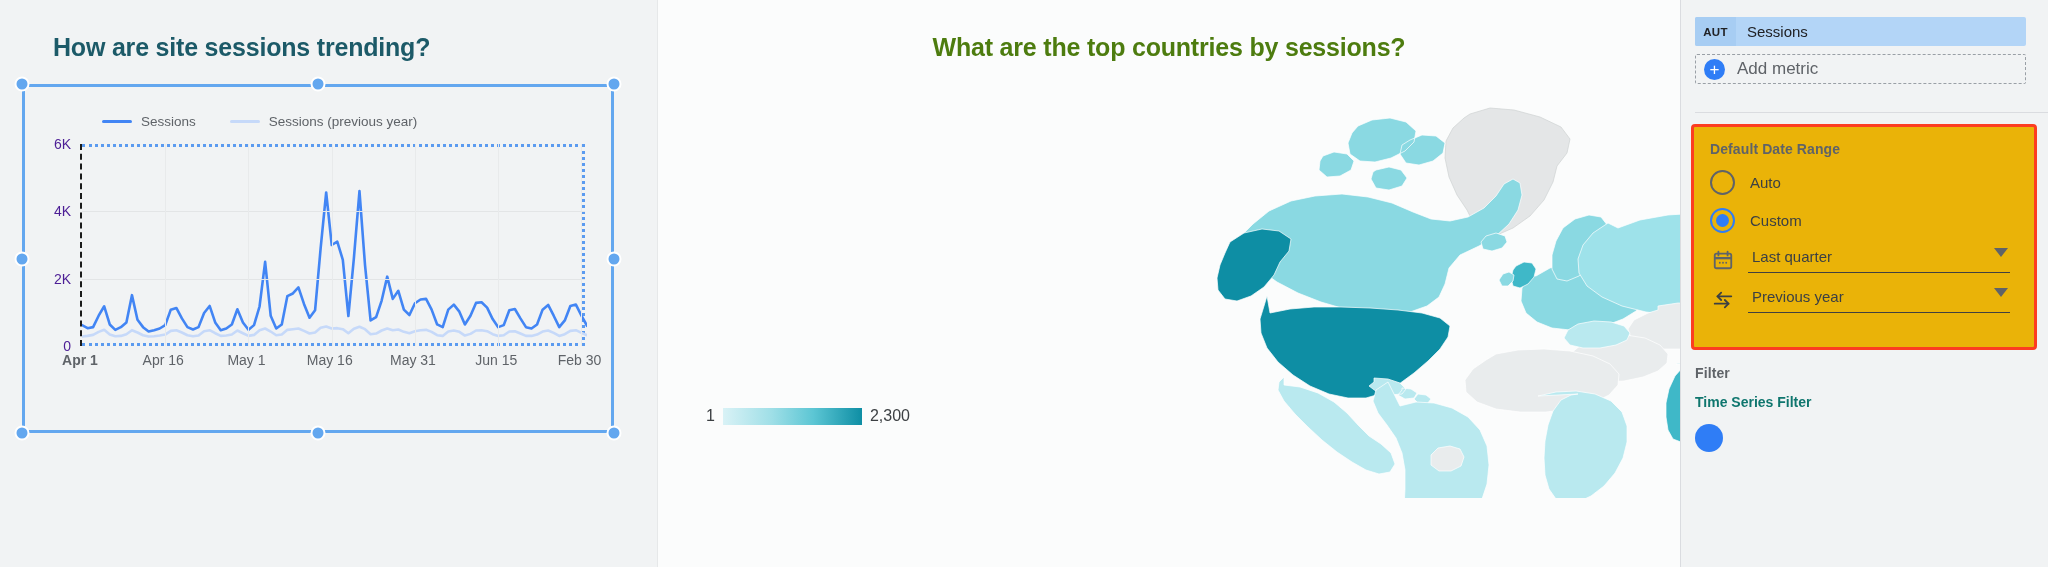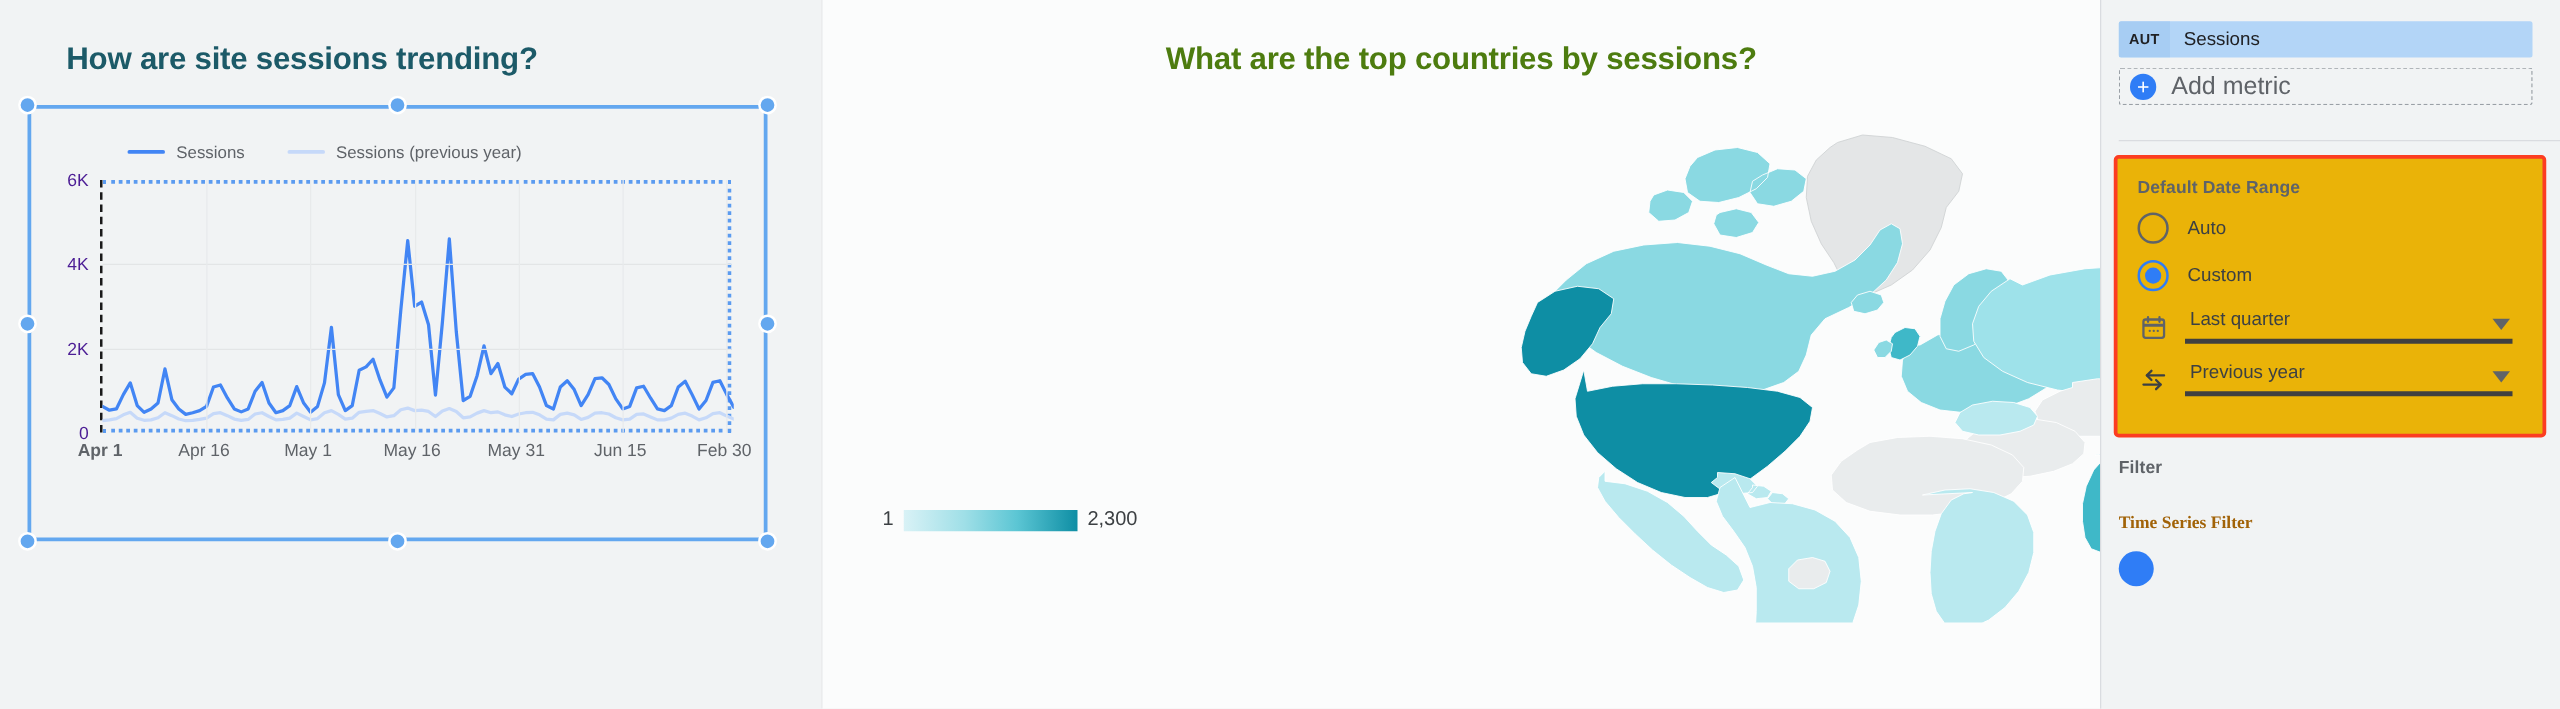--- a/index.html
+++ b/index.html
@@ -108,49 +108,49 @@
   .add-metric {
     margin-top:8px; display:flex; align-items:center; gap:12px;
     width:331px; height:30px;
     border:1px dashed #9aa0a6; border-radius:2px; padding-left:8px;
   }
   .plus-btn {
     width:21px; height:21px; border-radius:50%; background:#2f7df6;
     display:flex; align-items:center; justify-content:center;
     color:#fff; font-size:17px; line-height:1; font-weight:400;
   }
-  .add-metric-label { font-size:20px; color:#5f6368; }
+  .add-metric-label { font-size:17px; color:#5f6368; }
   .divider { position:absolute; left:0; top:112px; width:354px; height:1px; background:#dadce0; }
 
   .date-sec {
     position:absolute; left:-4px; top:124px; width:346px; height:226px;
     border:3px solid #fc3d21; border-radius:4px; background:#eab308;
     padding:14px 0 0 16px;
   }
   .radio-row { display:flex; align-items:center; gap:15px; margin-top:13px; }
   .radio {
     width:25px; height:25px; border-radius:50%;
     border:2px solid #5f6368; background:transparent;
     display:flex; align-items:center; justify-content:center; flex:0 0 25px;
   }
   .radio.checked { border-color:#2f7df6; }
   .radio.checked::after { content:""; width:13px; height:13px; border-radius:50%; background:#2f7df6; }
   .radio-label { font-size:15px; color:#3c4043; }
 
   .field-row { display:flex; align-items:flex-end; gap:12px; margin-top:14px; width:300px; }
   .field-icon { width:26px; height:26px; flex:0 0 26px; display:flex; align-items:center; justify-content:center; }
   .field-ctl {
-    flex:1; display:flex; align-items:flex-end; justify-content:space-between;
-    border-bottom:4px solid #404040; padding:0 2px 7px 4px;
+    flex:1; display:flex; align-items:flex-start; justify-content:space-between;
+    border-bottom:1px solid #404040; padding:0 2px 7px 4px;
   }
   .field-value { font-size:15px; color:#3c4043; }
   .caret { width:0; height:0; border-left:7px solid transparent; border-right:7px solid transparent; border-top:9px solid #5f6368; }
 
   .filter-sec { position:absolute; left:0; top:365px; width:340px; }
-  .filter-sub { margin-top:30px; font-size:14px; font-weight:bold; color:#a16207;font-family:Liberation Serif, serif; }
+  .filter-sub { margin-top:13px; font-size:14px; font-weight:bold; color:#0f766e; }
   .filter-chip-peek {
     margin-top:14px; width:28px; height:28px; border-radius:50%;
     background:#2f7df6;
   }
 </style>
 </head>
 <body>
 
 <div class="stage">
 

